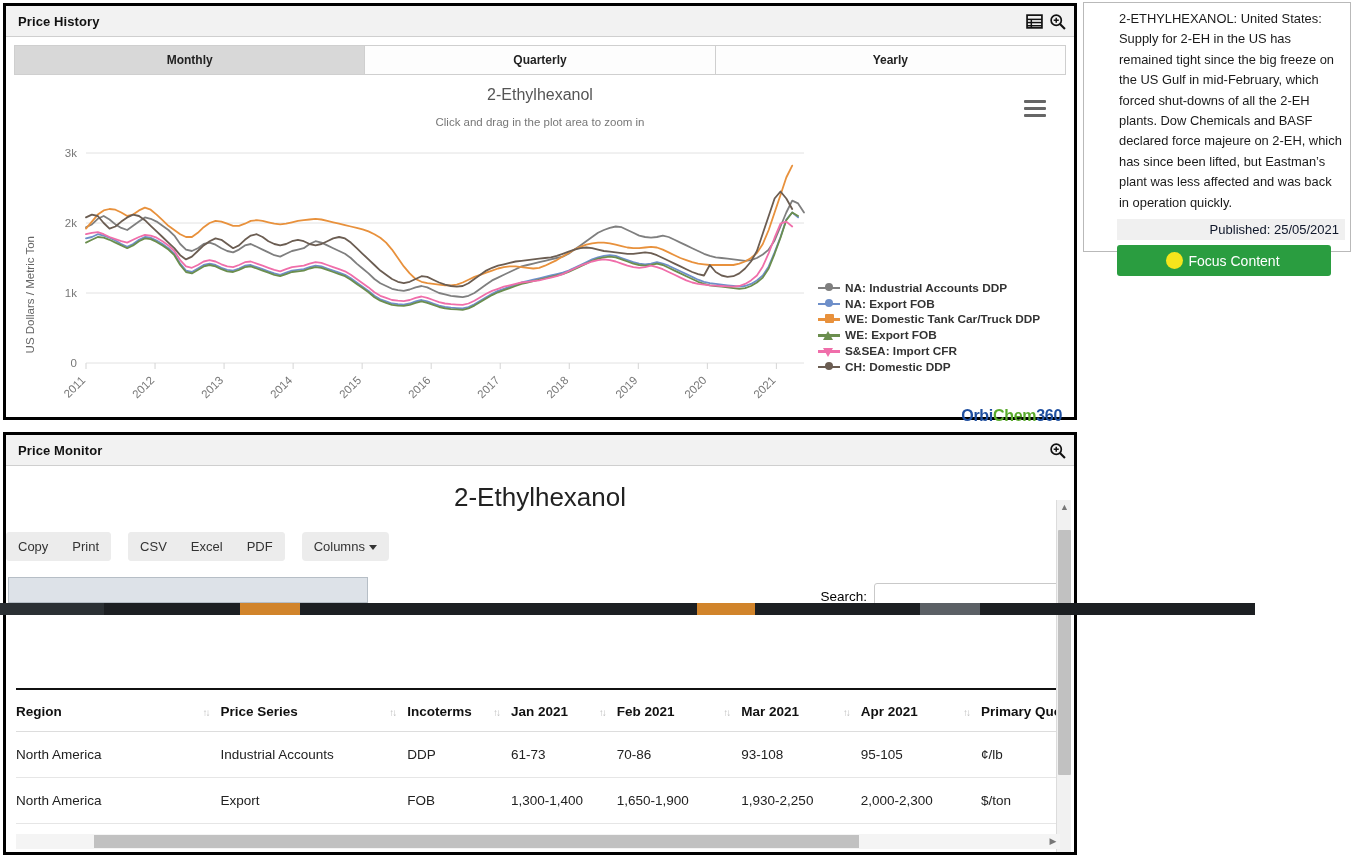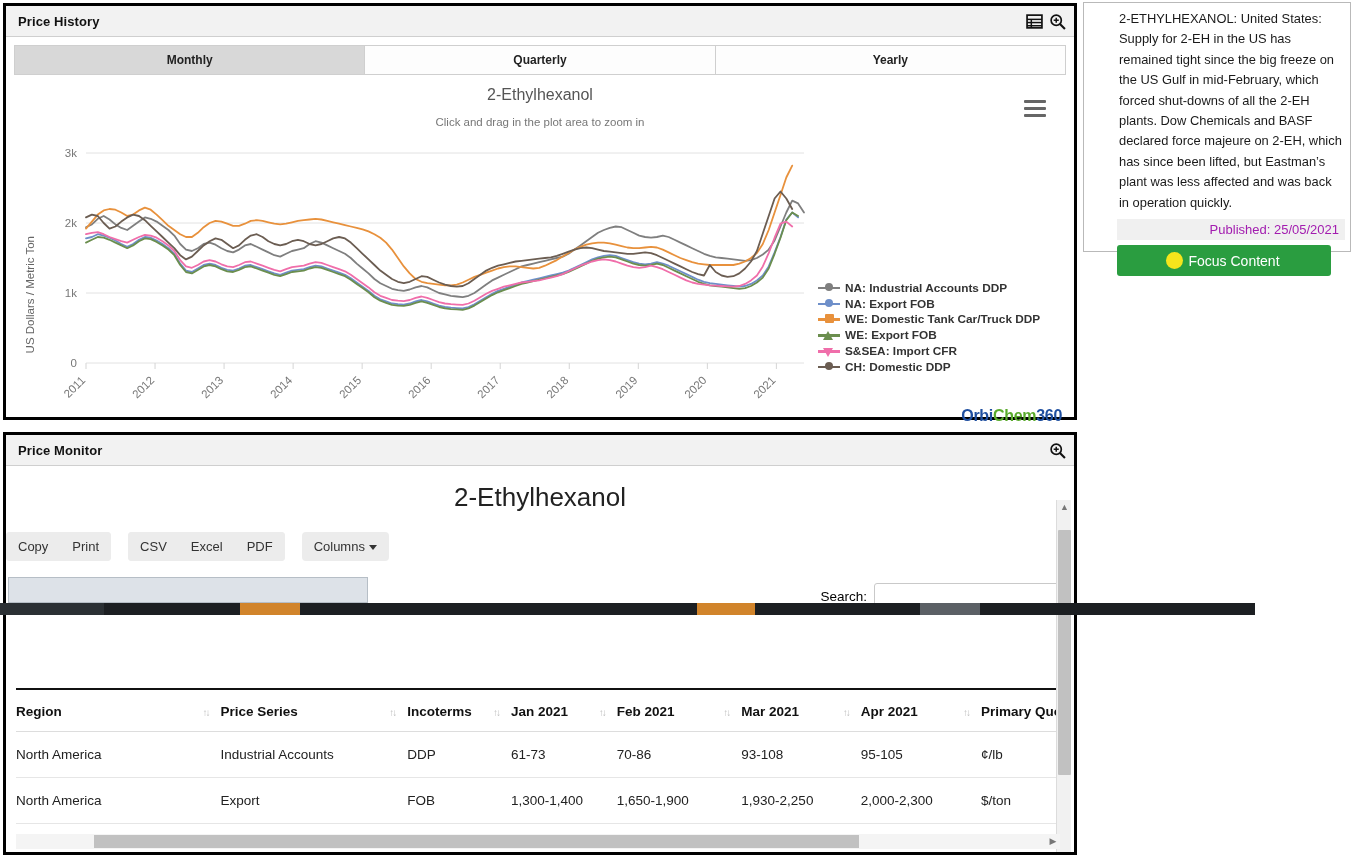--- a/index.html
+++ b/index.html
@@ -101,21 +101,21 @@
   
   .hscroll { position:absolute; left:10px; bottom:3px; width:1044px; height:15px; background:#f4f4f4; }
   .hscroll .thumb { position:absolute; left:78px; top:1px; width:765px; height:13px; background:#c1c1c1; }
   .hs-arrow { position:absolute; top:0; width:14px; height:15px; font-size:9px; color:#777; text-align:center; line-height:15px;}
   .hs-arrow.right { right:0; }
 
   
   #news-panel { position:absolute; left:1083px; top:2px; width:268px; height:250px;
       border:1px solid #b9b9b9; background:#fff;padding-left:28px; }
   .news-text { font-size:12.9px; color:#1a1a1a; line-height:20.4px; padding:6px 7px 2px 7px; }
-  .published { background:#f0f0f0; text-align:right; font-size:13px; color:#a21caf;
+  .published { background:#f0f0f0; text-align:right; font-size:13px; color:#0f172a;
       padding:3px 6px; margin:4px 5px 0 5px; }
   .focus-btn { display:flex; align-items:center; justify-content:center; gap:7px;
       margin:5px 19px 6px 5px; height:31px; background:#2a9d40; color:#fff;
       font-size:14px; border-radius:3px; cursor:pointer; }
   .sun { width:13px; height:13px; background:#f5e51c; border-radius:50%;
       box-shadow:0 0 0 2px #f5e51c; position:relative; }
 
   
   .taskbar { position:absolute; left:0; bottom:0; width:1353px; height:12px; background:#1c1f22; }
   .tb-seg { position:absolute; top:0; height:12px; }

